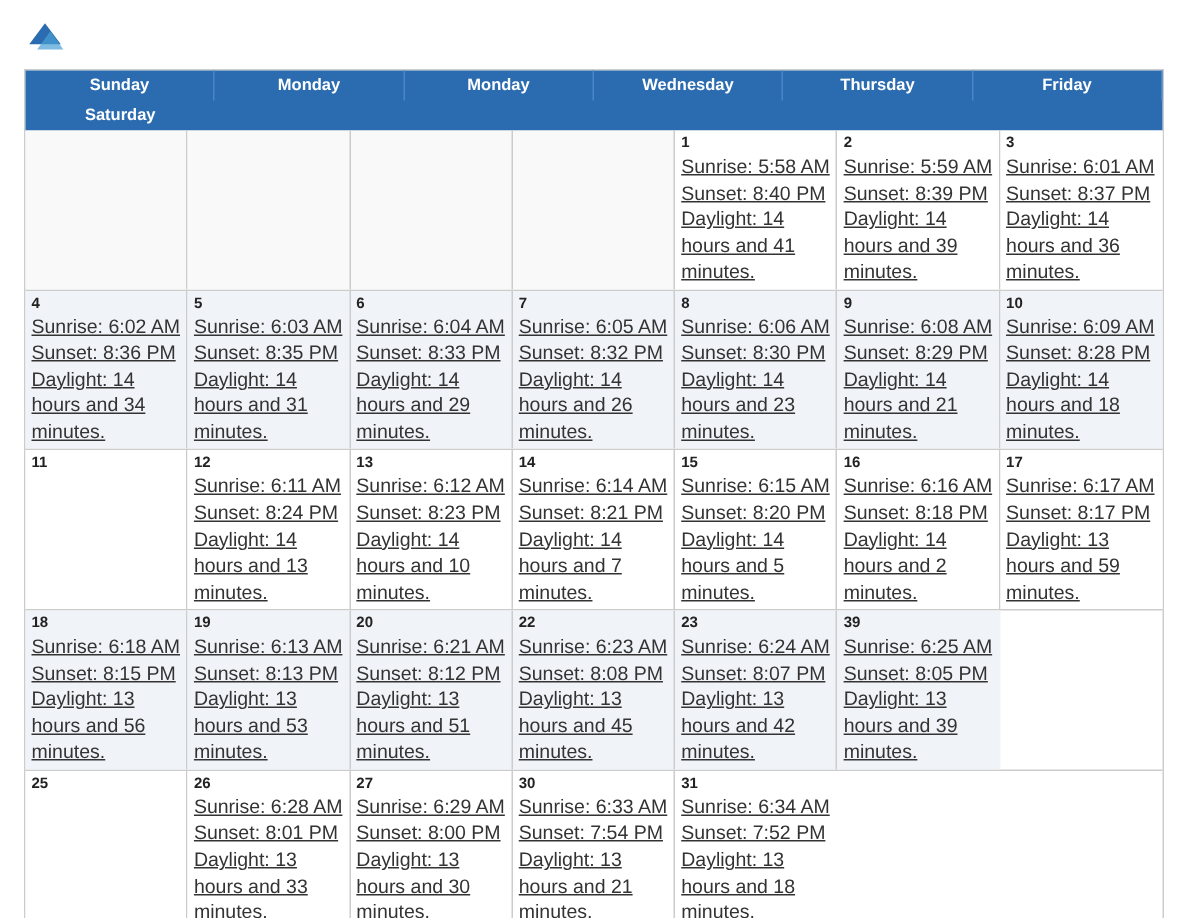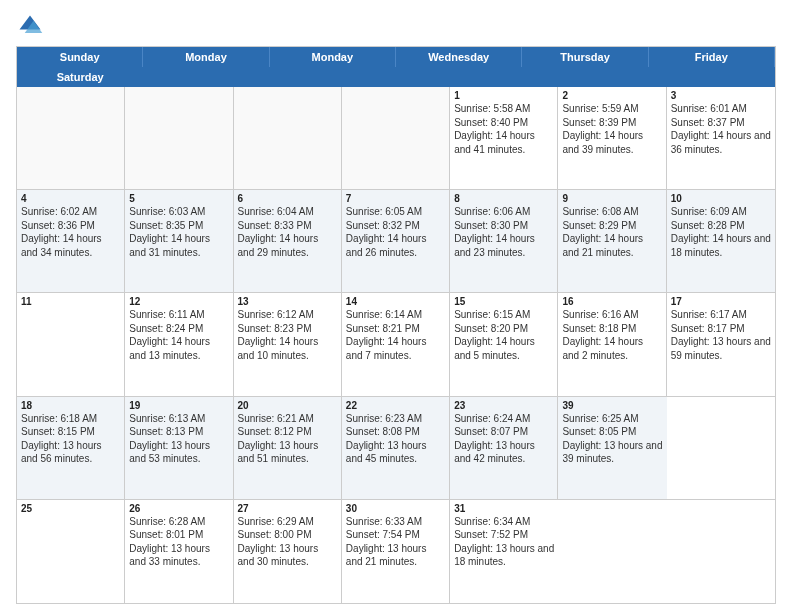--- a/index.html
+++ b/index.html
@@ -104,23 +104,24 @@
     .cal-cell:last-child { border-right: none; }
     .cal-cell.empty { background: #f9f9f9; }
     .cal-cell.alt { background: #f0f4f8; }
     .day-num {
       font-weight: bold;
       font-size: 10px;
       margin-bottom: 1px;
       color: #222;
     }
     .day-info {
-      font-size: 10px;
+      font-size: 13px;
       line-height: 1.35;
       color: #333;
+      text-decoration: underline;
     }
   </style>
 </head>
 <body>
 
 <div class="page">
   <div class="header">
     <div class="logo">
       <svg class="logo-icon" viewBox="0 0 32 32">
         <polygon points="16,4 28,20 4,20" fill="#2b6cb0"></polygon>

